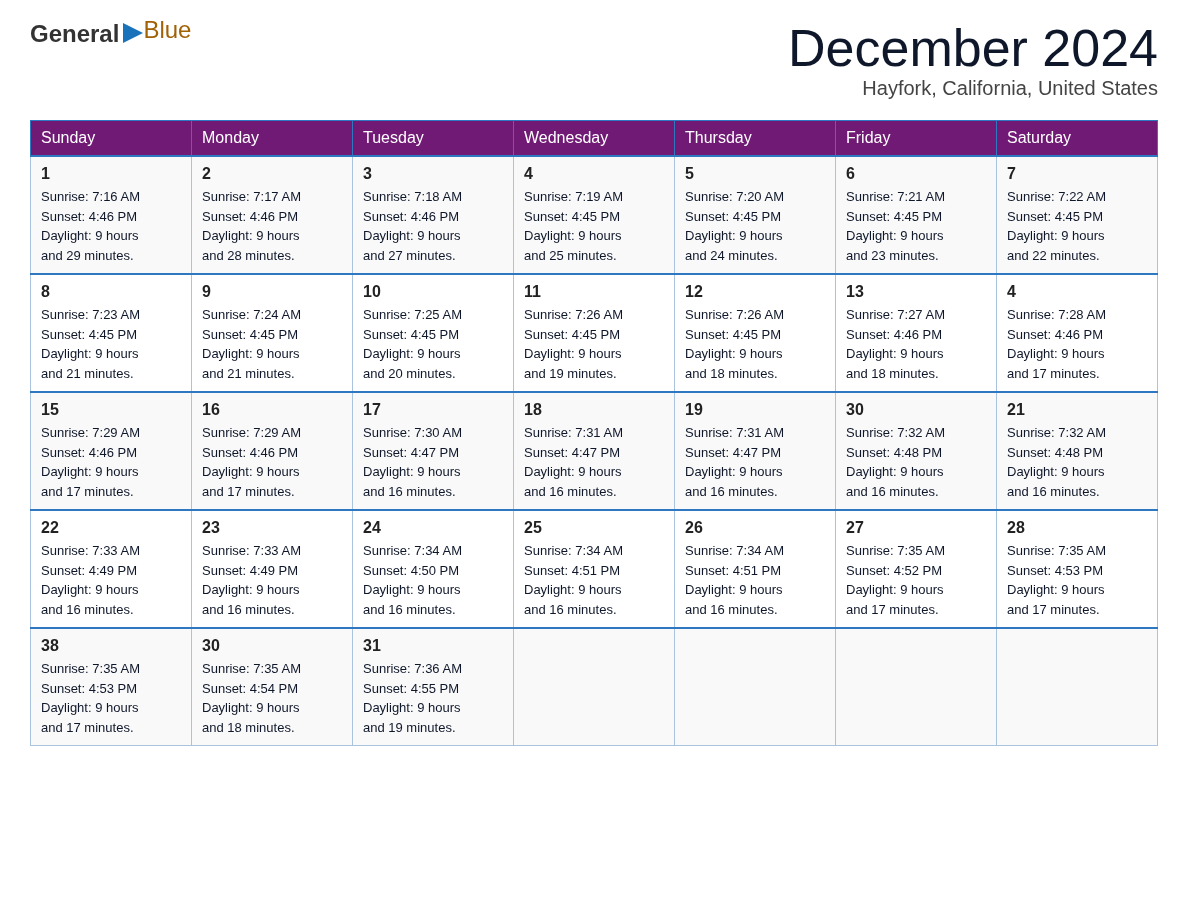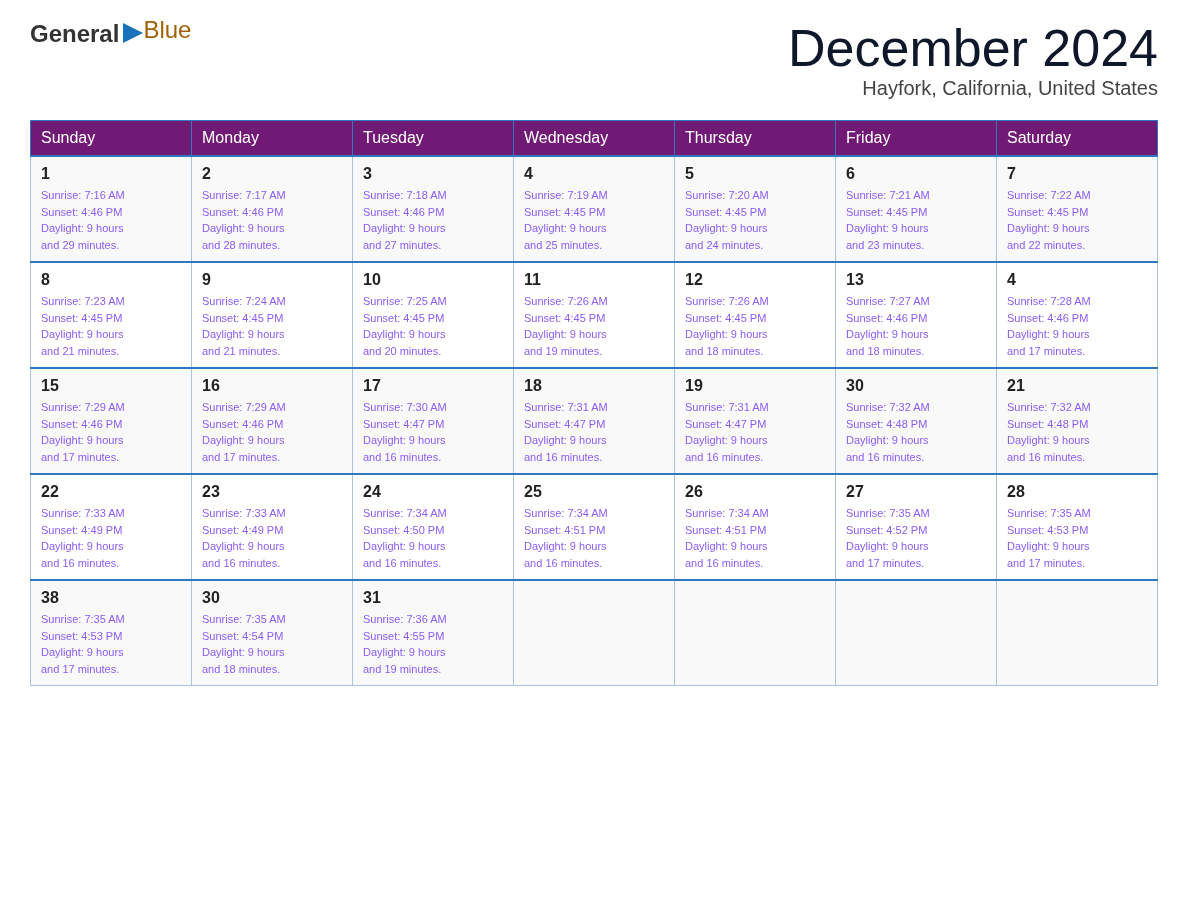--- a/index.html
+++ b/index.html
@@ -62,22 +62,22 @@
       background: #fff;
     }
     .day-number {
       font-size: 16px;
       font-weight: bold;
       color: #222;
       display: block;
       margin-bottom: 4px;
     }
     .day-info {
-      font-size: 11px;
-      color: #8b5cf6;
+      font-size: 13px;
+      color: #0f172a;
       line-height: 1.5;
     }
     .empty-cell {
       background: #fff;
     }
     
     .calendar tbody tr td {
       background-color: #f9f9f9;
     }
     .calendar tbody tr:nth-child(even) td {

